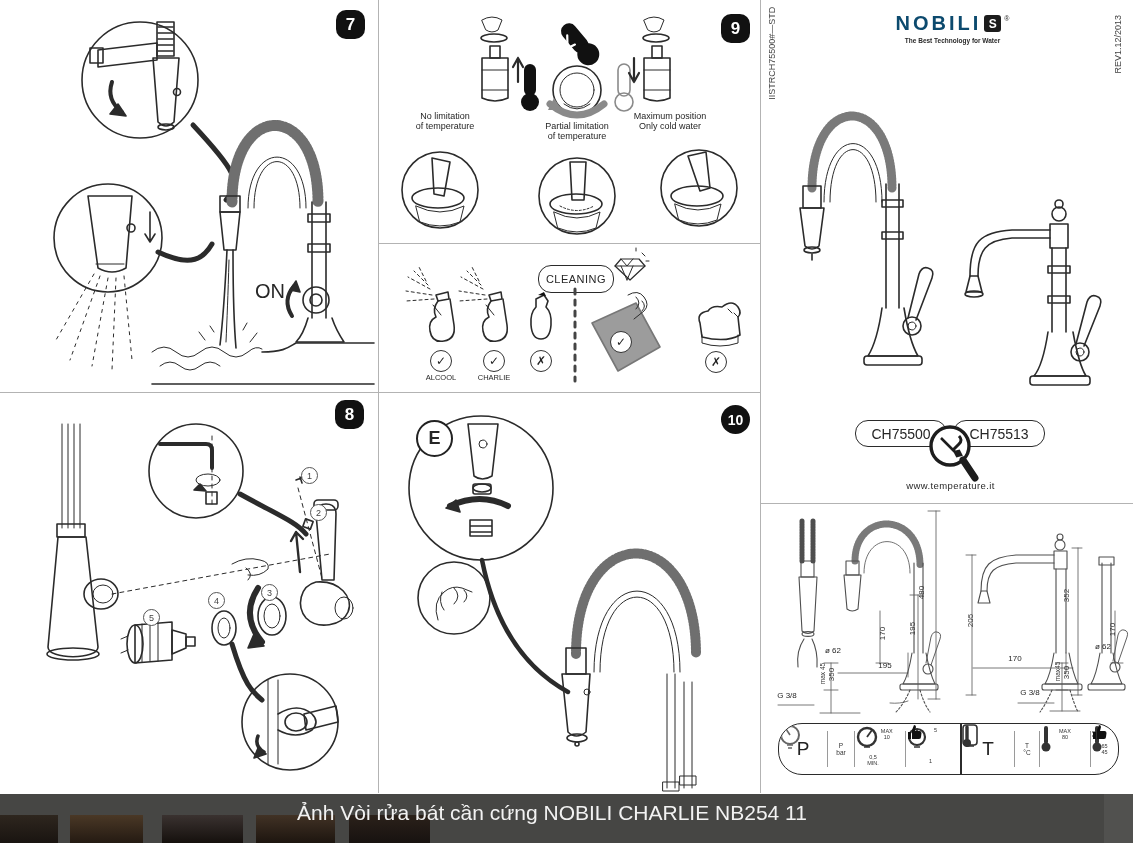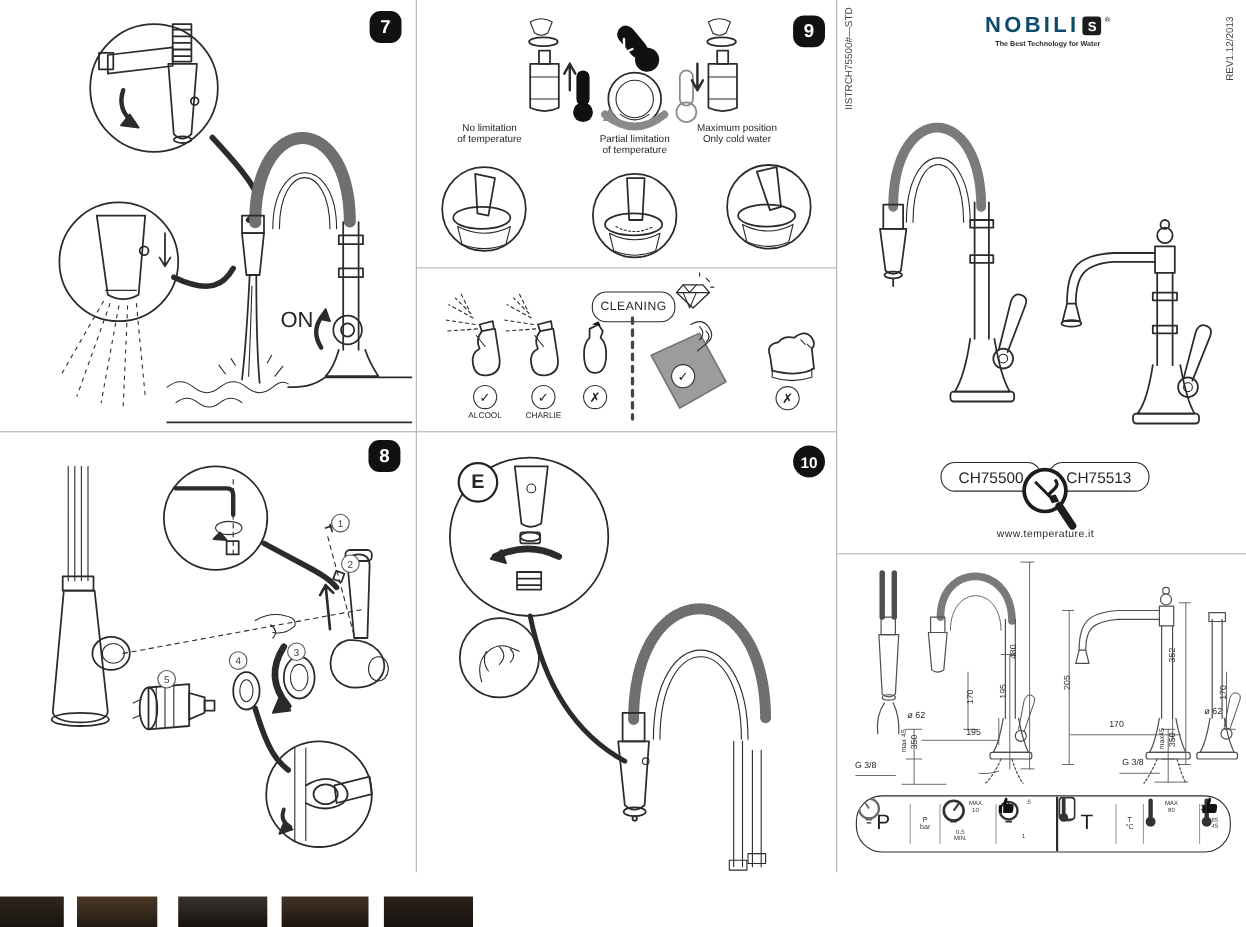--- a/index.html
+++ b/index.html
@@ -541,19 +541,23 @@
       <div class="tiny" style="font-size:5.5px;">
         <div>65</div>
           <div>45</div>
       </div>
       <svg width="16" height="16" viewBox="0 0 16 16">
         <path d="M2 8 h3 v7 H2 Z M6 15 h7 q2 0 2 -2 l0.5 -4 q0 -2 -2 -2 H9 l1 -4 q0 -2 -2 -2 L6 6 Z" fill="#111"></path>
       </svg>
     </div>
   </div>
 
+  <div id="caption-bar">
+    <div class="cap">Ảnh Vòi rửa bát cần cứng NOBILI CHARLIE NB254 11</div>
+    <div style="position:absolute;right:0;top:0;width:29px;height:49px;background:#51514f;"></div>
+  </div>
   <div class="thumb" style="left:0;width:58px;background:linear-gradient(180deg,#2e261e,#191410);"></div>
   <div class="thumb" style="left:70px;width:73px;background:linear-gradient(180deg,#4a3826,#241a12);"></div>
   <div class="thumb" style="left:162px;width:81px;background:linear-gradient(180deg,#3a3230,#15100d);"></div>
   <div class="thumb" style="left:256px;width:79px;background:linear-gradient(180deg,#413225,#1d150f);"></div>
   <div class="thumb" style="left:349px;width:81px;background:linear-gradient(180deg,#2b211a,#171210);"></div>
 
 </div>
 
 </body></html>

